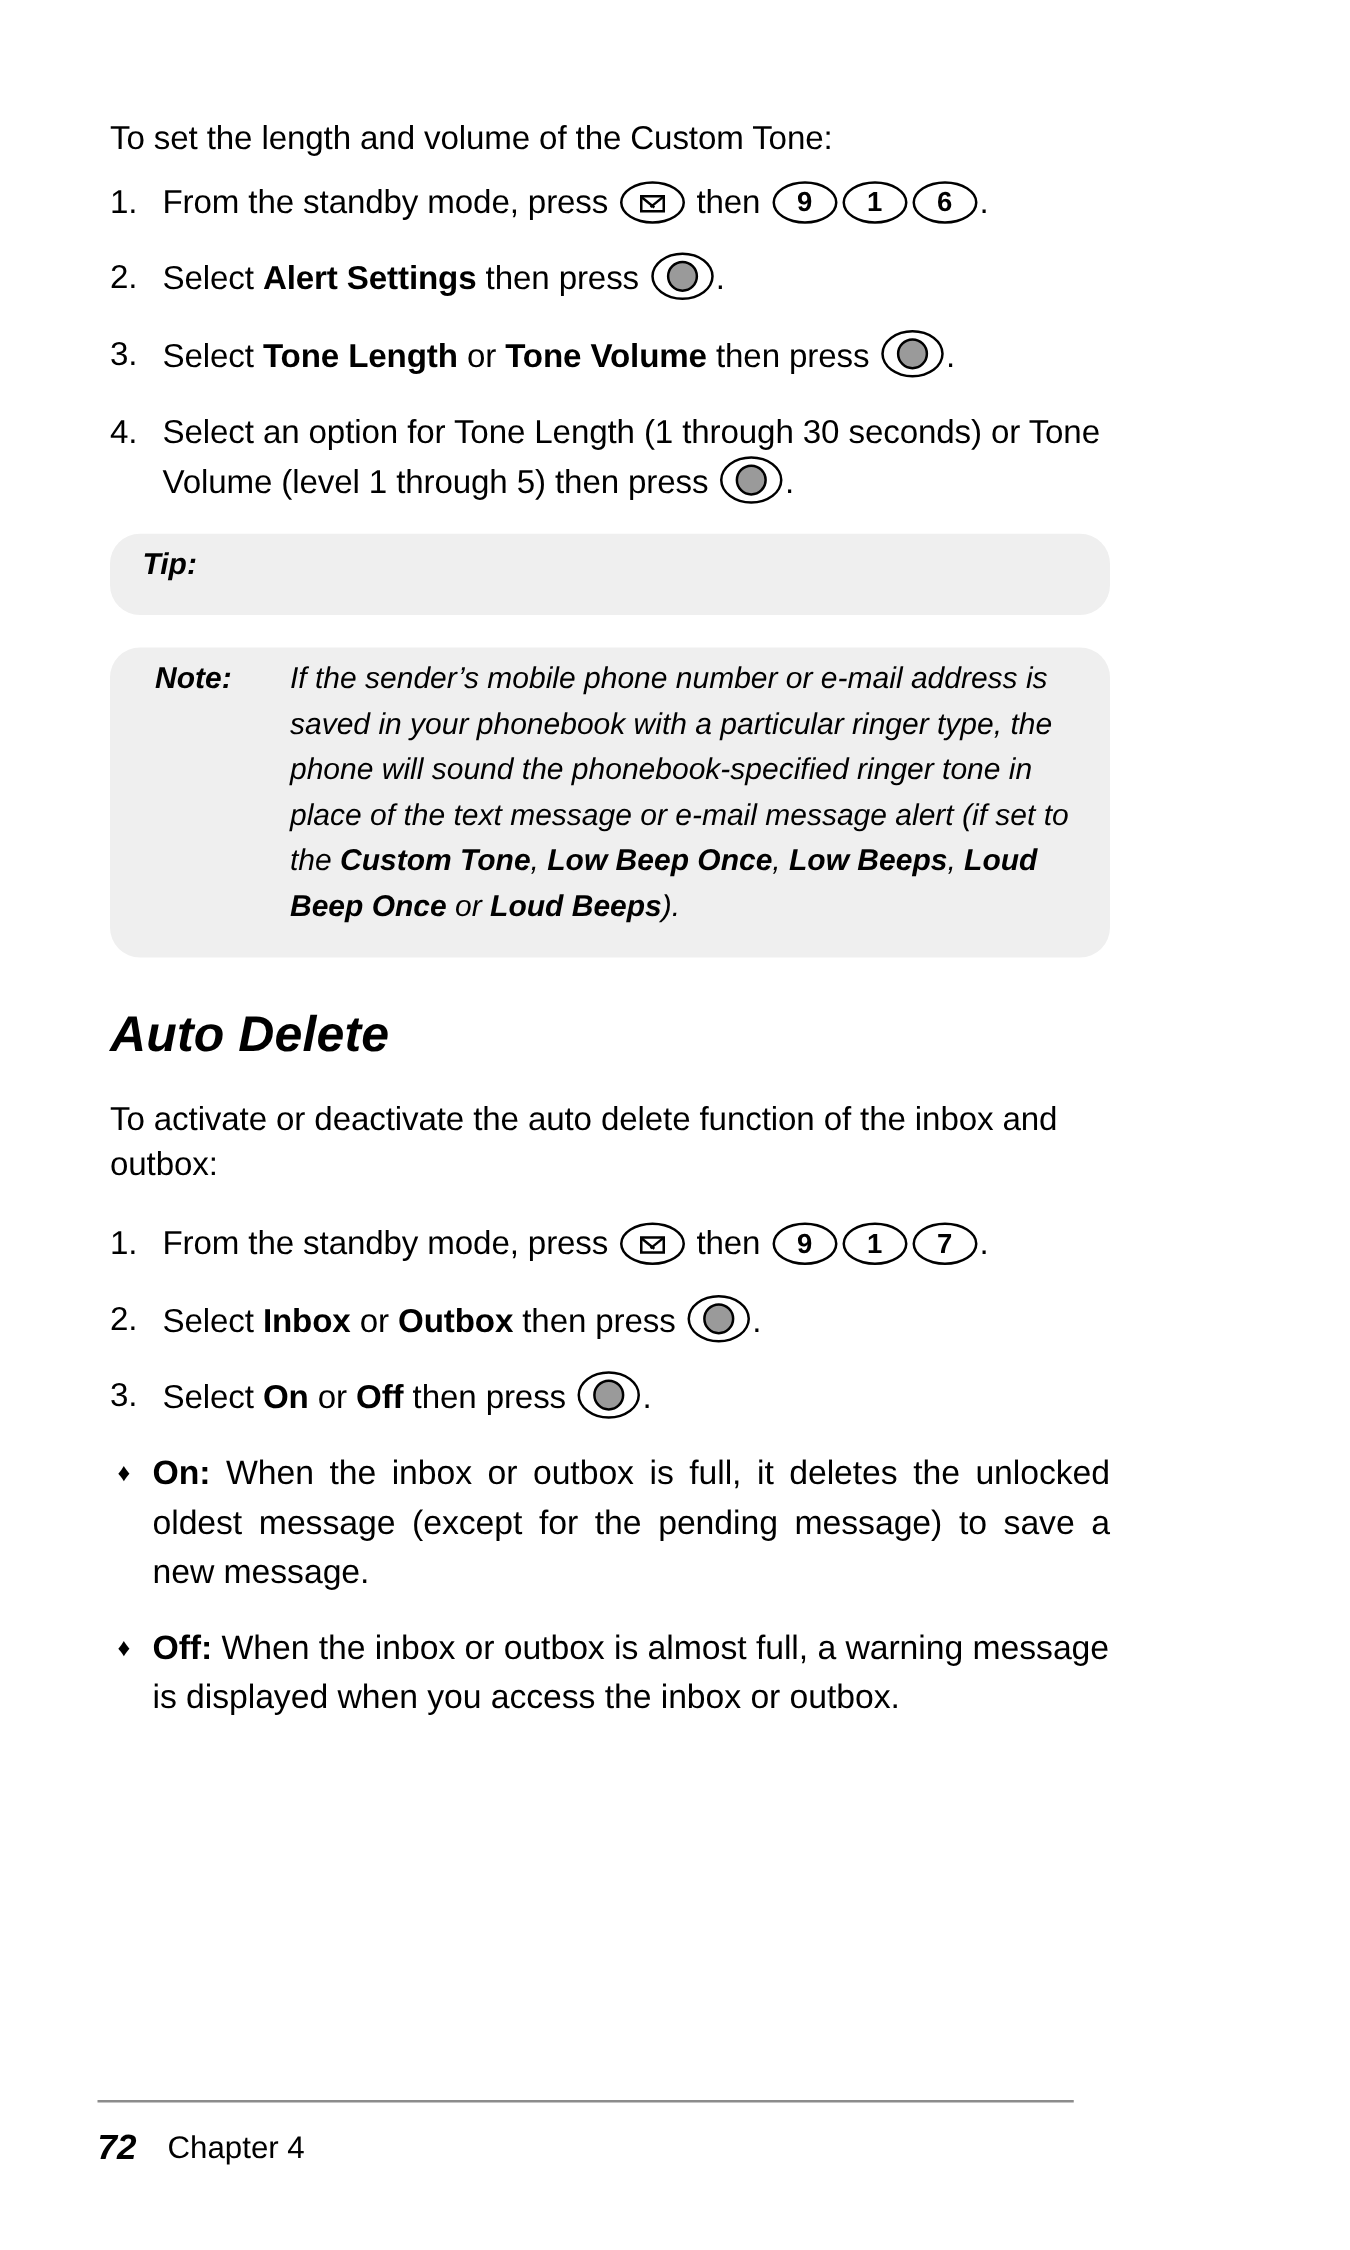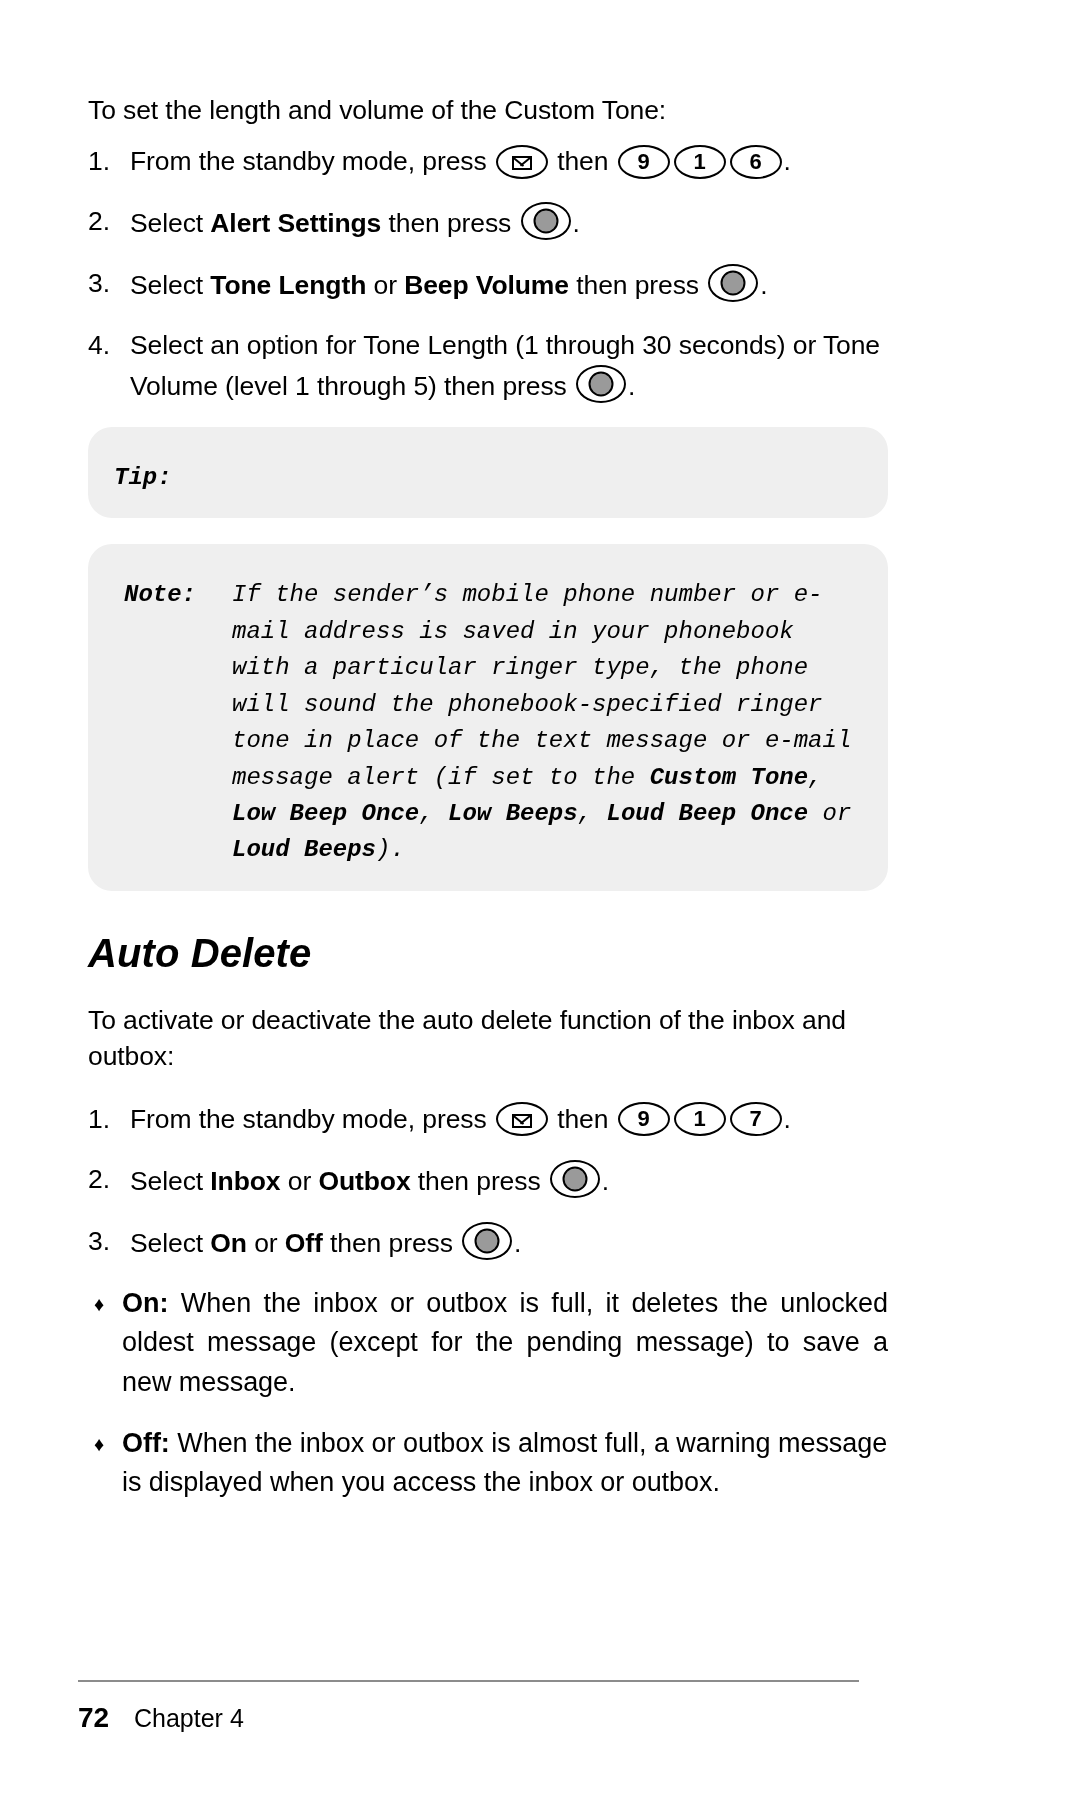--- a/index.html
+++ b/index.html
@@ -130,26 +130,25 @@
     width: 25px; height: 25px;
     border-radius: 50%;
     background: #9a9a9a;
     border: 2.4px solid #000;
   }
 
   
   .callout {
     background: #efefef;
     border-radius: 24px;
-    padding: 33px 26px 22px 26px;
+    padding: 7px 26px 22px 26px;
     margin: 0 0 26px 0;
     font-style: italic;
     font-size: 24px;
     line-height: 1.52;
-    font-family: Liberation Mono, monospace;
   }
   .callout .row {
     display: flex;
     align-items: flex-start;
   }
   .callout .lbl {
     flex: 0 0 auto;
     font-weight: bold;
     font-style: italic;
     padding-right: 18px;
@@ -181,20 +180,21 @@
     position: absolute;
     left: 0; right: 0; top: 0;
     height: 2px;
     background: #8c8c8c;
   }
   .footer .pageno {
     position: absolute;
     left: 0; top: 22px;
     font-size: 28px;
     font-weight: bold;
+    font-style: italic;
   }
   .footer .chap {
     position: absolute;
     left: 56px; top: 24px;
     font-size: 25px;
   }
 </style>
 </head>
 <body>
 
@@ -215,21 +215,21 @@
       <span class="num">2.</span><span>Select</span>
       <b>Alert Settings</b>
       <span>then press</span>
       <span class="key ok"><span class="disc"></span></span><span>.</span>
     </p>
 
     <p class="step">
       <span class="num">3.</span><span>Select</span>
       <b>Tone Length</b>
       <span>or</span>
-      <b>Beep Volume</b>
+      <b>Tone Volume</b>
       <span>then press</span>
       <span class="key ok"><span class="disc"></span></span><span>.</span>
     </p>
 
     <p class="step">
       <span class="num">4.</span><span>Select an option for Tone Length (1 through 30 seconds) or Tone Volume (level 1 through 5) then press</span>
       <span class="key ok"><span class="disc"></span></span><span>.</span>
     </p>
 
     <div class="callout tipbox">

